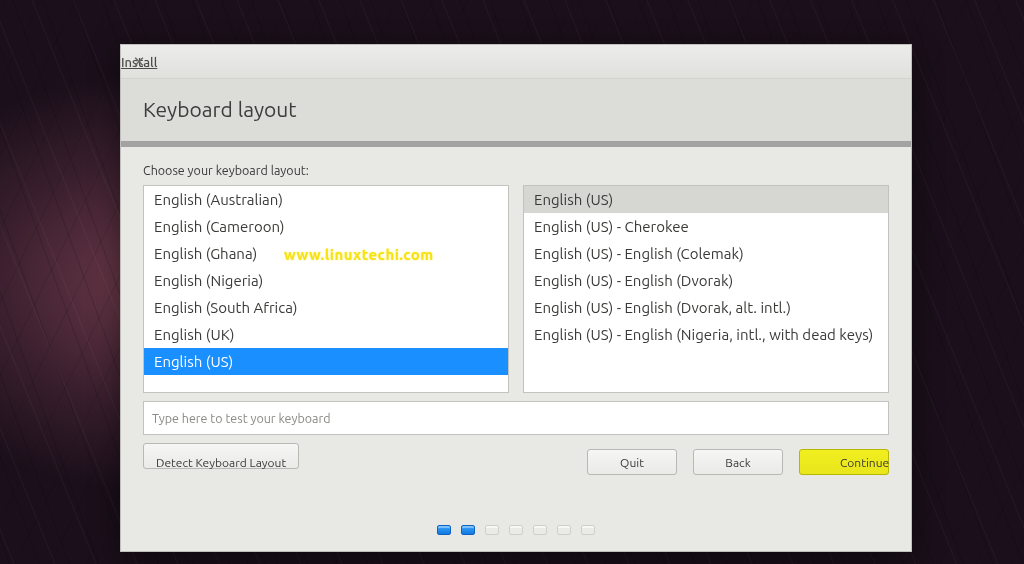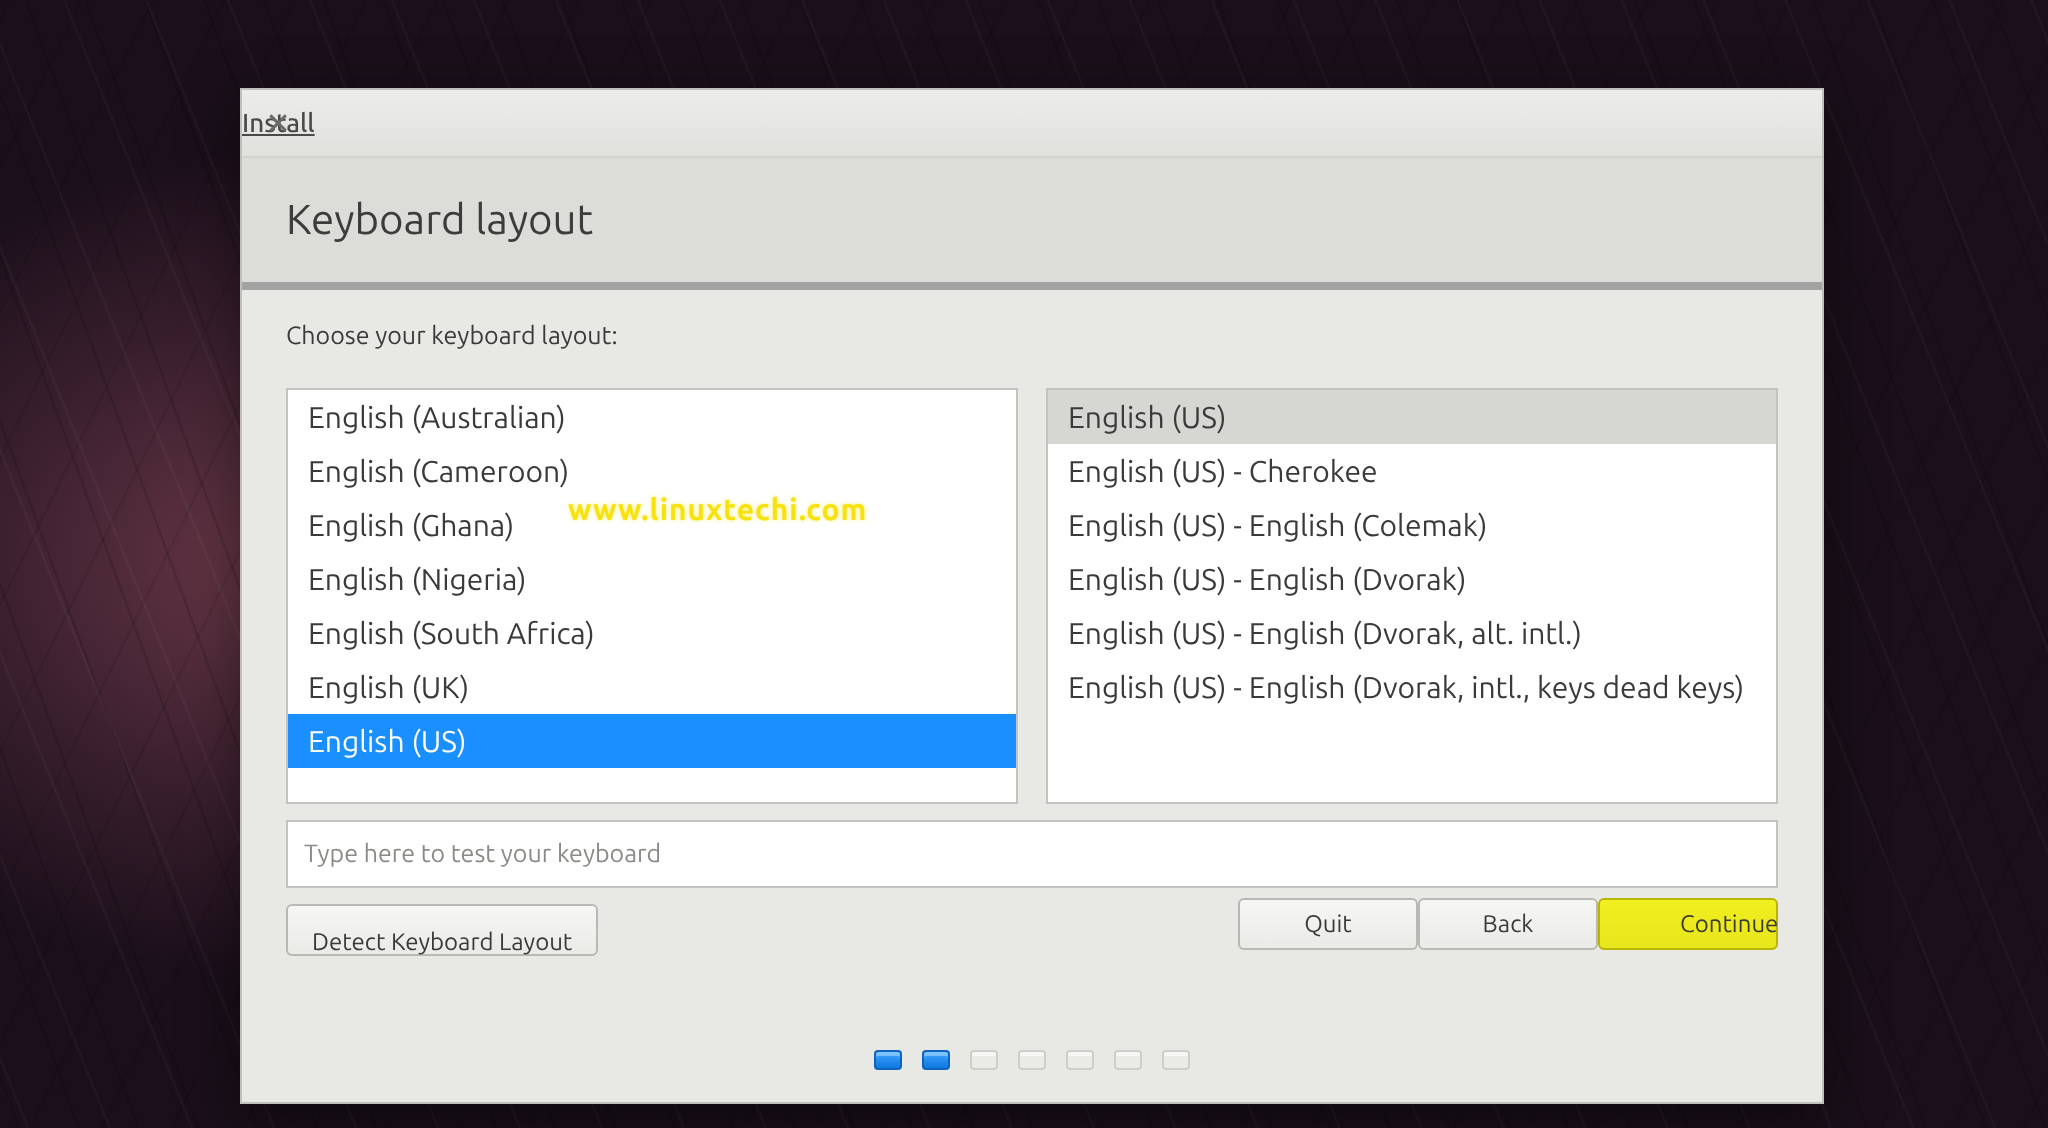--- a/index.html
+++ b/index.html
@@ -40,25 +40,25 @@
     }
     .close-icon {
       position: absolute; left: 10px; top: 9px; width: 16px; height: 16px;
       display: flex; align-items: center; justify-content: center;
       color: #6a6a68; font-size: 15px; cursor: pointer;
     }
     .title { flex: 1; font-size: 13px; color: #4a4a48; font-weight: 500; text-decoration: underline; }
     .heading-bar {
       padding: 18px 22px 20px 22px;
       background: #dcdcd9;
-      border-bottom: 4px solid #a3a3a3;
+      border-bottom: 6px solid #a3a3a3;
     }
     .heading-bar h1 { font-size: 21px; font-weight: 400; color: #3c3c3a; }
     .content { flex: 1; padding: 16px 22px 10px 22px; display: flex; flex-direction: column; position: relative; }
-    .prompt { font-size: 12.5px; color: #3a3a38; margin-bottom: 19px; }
+    .prompt { font-size: 12.5px; color: #3a3a38; margin-bottom: 8px; }
     .lists { display: flex; gap: 14px; height: 208px; }
     .listbox {
       flex: 1; background: #fff; border: 1px solid #c2c2bf; overflow-y: auto;
       font-size: 15px; color: #3a3a38;
     }
     .listbox .item { padding: 5px 10px; cursor: pointer; white-space: nowrap; overflow: hidden; text-overflow: ellipsis; }
     .listbox .item.selected-a { background: #1a8fff; color: #fff; }
     .listbox .item.selected-b { background: #d6d6d3; }
     .listbox::-webkit-scrollbar { width: 10px; }
     .listbox::-webkit-scrollbar-track { background: #f1f1ef; }
@@ -68,21 +68,21 @@
       border: 1px solid #c2c2bf; background: #fff; font-size: 12.5px; color: #3a3a38;
     }
     .test-input::placeholder { color: #8a8a86; }
     .detect-btn {
       margin-top: 8px; align-self: flex-start;
       height: 26px; padding: 12px 12px; font-size: 12px;
       background: linear-gradient(#f6f6f4, #eaeae7); border: 1px solid #b8b8b5; border-radius: 3px; cursor: pointer;
       color: #3a3a38;
     }
     .nav-row {
-      position: absolute; right: 22px; bottom: 76px; display: flex; gap: 0;
+      position: absolute; right: 22px; bottom: 76px; display: flex; gap: 16px;
     }
     .nav-btn {
       width: 90px; height: 26px; font-size: 12px;
       background: linear-gradient(#f6f6f4, #eaeae7); border: 1px solid #b8b8b5; border-radius: 3px; cursor: pointer;
       color: #3a3a38;
     }
     .nav-btn.primary {
       background: linear-gradient(#f1ef1f, #e8e61c); border-color: #b8b600; padding-left: 40px;
     }
     .progress-dots {
@@ -126,21 +126,21 @@
           <div class="item">English (South Africa)</div>
           <div class="item">English (UK)</div>
           <div class="item selected-a">English (US)</div>
         </div>
       <div class="listbox" id="right-list">
           <div class="item selected-b">English (US)</div>
           <div class="item">English (US) - Cherokee</div>
           <div class="item">English (US) - English (Colemak)</div>
           <div class="item">English (US) - English (Dvorak)</div>
           <div class="item">English (US) - English (Dvorak, alt. intl.)</div>
-          <div class="item">English (US) - English (Dvorak, intl., keys dead keys)</div>
+          <div class="item">English (US) - English (Nigeria, intl., with dead keys)</div>
         </div>
     </div>
     <input class="test-input" type="text" placeholder="Type here to test your keyboard" style="">
     <button class="detect-btn">Detect Keyboard Layout</button>
 
     <div class="nav-row">
       <button class="nav-btn">Quit</button>
       <button class="nav-btn">Back</button>
       <button class="nav-btn primary">Continue</button>
     </div>

